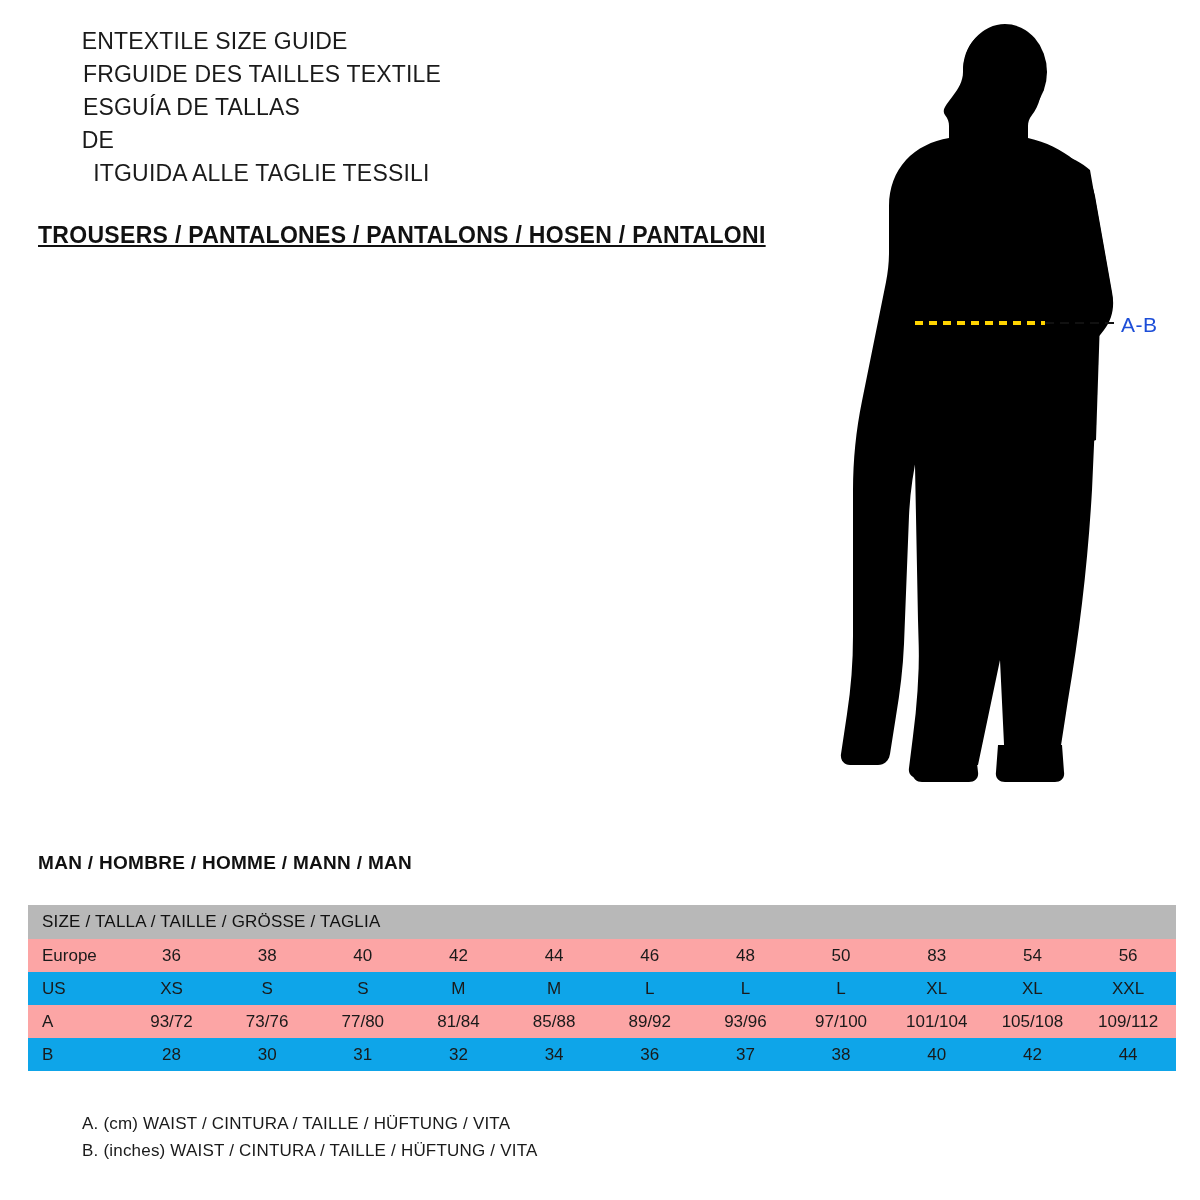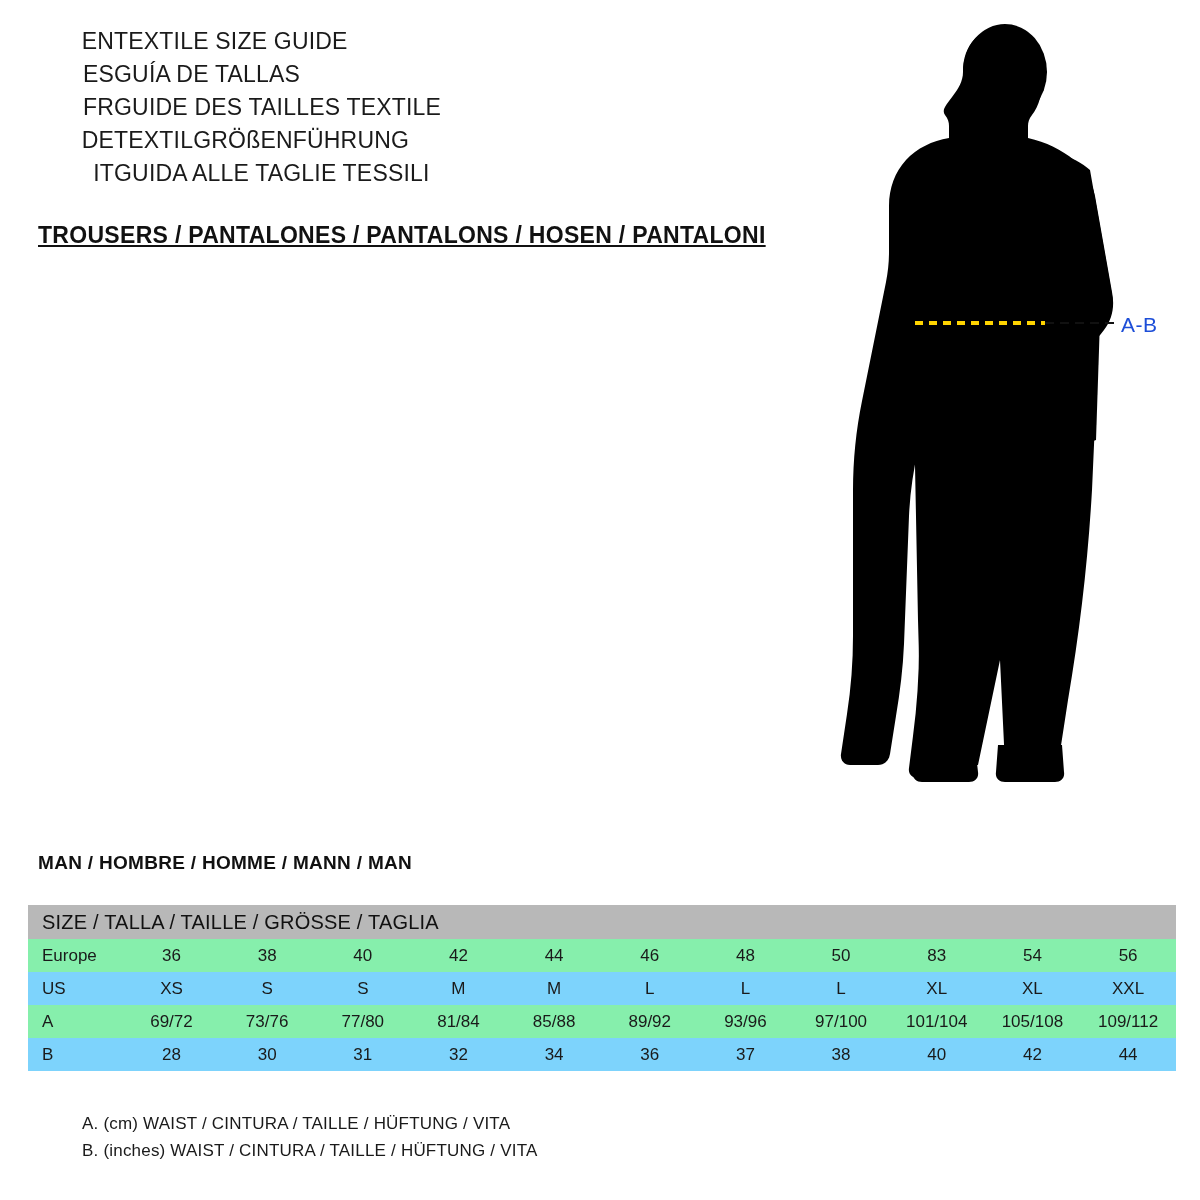--- a/index.html
+++ b/index.html
@@ -95,28 +95,28 @@
     font-weight: normal;
     color: #1a1a1a;
     text-align: center;
     padding: 0;
     border: 0;
   }
   #size-table tr.header-row td {
     background: #b8b8b8;
     text-align: left;
     padding-left: 14px;
-    font-size: 20px;
+    font-size: 17px;
     letter-spacing: 0.2px;
     color: #111111;
     height: 34px;
     margin-left: 28px;
   }
-  #size-table tr.band-light td { background: #86efac; }
-  #size-table tr.band-white td { background: #7dd3fc; }
+  #size-table tr.band-light td { background: #fca5a5; }
+  #size-table tr.band-white td { background: #0ea5e9; }
   #size-table td.rowlabel {
     text-align: left;
     padding-left: 14px;
     width: 150px;
   }
 
   
   #footnotes {
     position: absolute;
     left: 38px;
@@ -133,30 +133,29 @@
 </style>
 </head>
 <body>
 
 <div id="lang-block">
   <div class="lang-row">
     <div class="lang-code">EN</div>
     <div class="lang-text">TEXTILE SIZE GUIDE</div>
   </div>
   <div class="lang-row">
+    <div class="lang-code">FR</div>
+    <div class="lang-text">GUIDE DES TAILLES TEXTILE</div>
+  </div>
+  <div class="lang-row">
     <div class="lang-code">ES</div>
     <div class="lang-text">GUÍA DE TALLAS</div>
   </div>
   <div class="lang-row">
-    <div class="lang-code">FR</div>
-    <div class="lang-text">GUIDE DES TAILLES TEXTILE</div>
-  </div>
-  <div class="lang-row">
     <div class="lang-code">DE</div>
-    <div class="lang-text">TEXTILGRÖßENFÜHRUNG</div>
   </div>
   <div class="lang-row">
     <div class="lang-code">IT</div>
     <div class="lang-text">GUIDA ALLE TAGLIE TESSILI</div>
   </div>
 </div>
 
 <div id="garment-title">TROUSERS / PANTALONES / PANTALONS / HOSEN / PANTALONI</div>
 
 <div id="figure-wrap">
@@ -276,21 +275,21 @@
       <td>M</td>
       <td>L</td>
       <td>L</td>
       <td>L</td>
       <td>XL</td>
       <td>XL</td>
       <td>XXL</td>
     </tr>
     <tr class="band-light">
       <td class="rowlabel">A</td>
-      <td>69/72</td>
+      <td>93/72</td>
       <td>73/76</td>
       <td>77/80</td>
       <td>81/84</td>
       <td>85/88</td>
       <td>89/92</td>
       <td>93/96</td>
       <td>97/100</td>
       <td>101/104</td>
       <td>105/108</td>
       <td>109/112</td>

